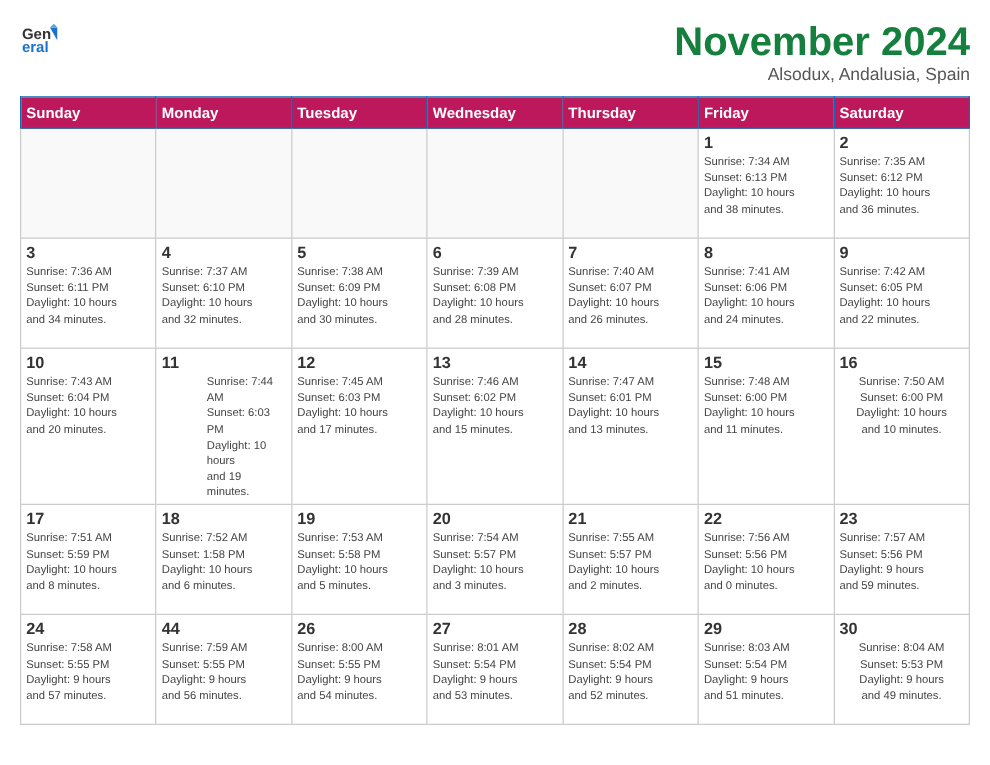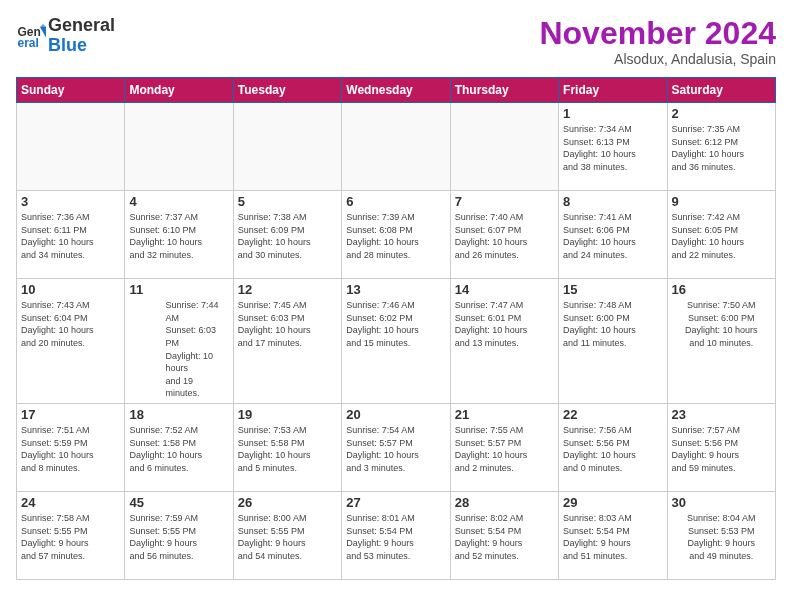--- a/index.html
+++ b/index.html
@@ -40,21 +40,21 @@
       width: 30px;
       height: 30px;
       margin-right: 2px;
     }
     .title-block {
       text-align: right;
     }
     .main-title {
       font-size: 32px;
       font-weight: bold;
-      color: #a21caf;
+      color: #15803d;
       line-height: 1.1;
     }
     .subtitle {
       font-size: 14px;
       color: #555;
     }
     .calendar {
       flex: 1;
       border: 1px solid #ccc;
       border-collapse: collapse;
@@ -100,26 +100,20 @@
 
 <div class="page">
   <div class="header">
     <div class="logo">
       <svg class="logo-icon" viewBox="0 0 40 40" xmlns="http://www.w3.org/2000/svg">
         <text x="2" y="20" font-size="16" font-weight="bold" fill="#333">Gen</text>
         <text x="2" y="34" font-size="16" font-weight="bold" fill="#1a73c8">eral</text>
         <polygon points="32,8 40,8 40,22" fill="#1a73c8"></polygon>
         <polygon points="32,8 40,8 36,4" fill="#5ba3e0"></polygon>
       </svg>
-      <div>
-        <div class="logo-text">
-          <div>General</div>
-          <div><span>Blue</span></div>
-        </div>
-      </div>
     </div>
     <div class="title-block">
       <div class="main-title">November 2024</div>
       <div class="subtitle">Alsodux, Andalusia, Spain</div>
     </div>
   </div>
 
   <table class="calendar">
     <thead>
       <tr>
@@ -309,21 +303,21 @@
         </tr>
         <tr>
           <td>
             <span class="day-num">24</span>
             <div class="day-info" style="white-space: pre-line;">Sunrise: 7:58 AM
 Sunset: 5:55 PM
 Daylight: 9 hours
 and 57 minutes.</div>
           </td>
           <td>
-            <span class="day-num">45</span>
+            <span class="day-num">44</span>
             <div class="day-info" style="white-space: pre-line;">Sunrise: 7:59 AM
 Sunset: 5:55 PM
 Daylight: 9 hours
 and 56 minutes.</div>
           </td>
           <td>
             <span class="day-num">26</span>
             <div class="day-info" style="white-space: pre-line;">Sunrise: 8:00 AM
 Sunset: 5:55 PM
 Daylight: 9 hours

